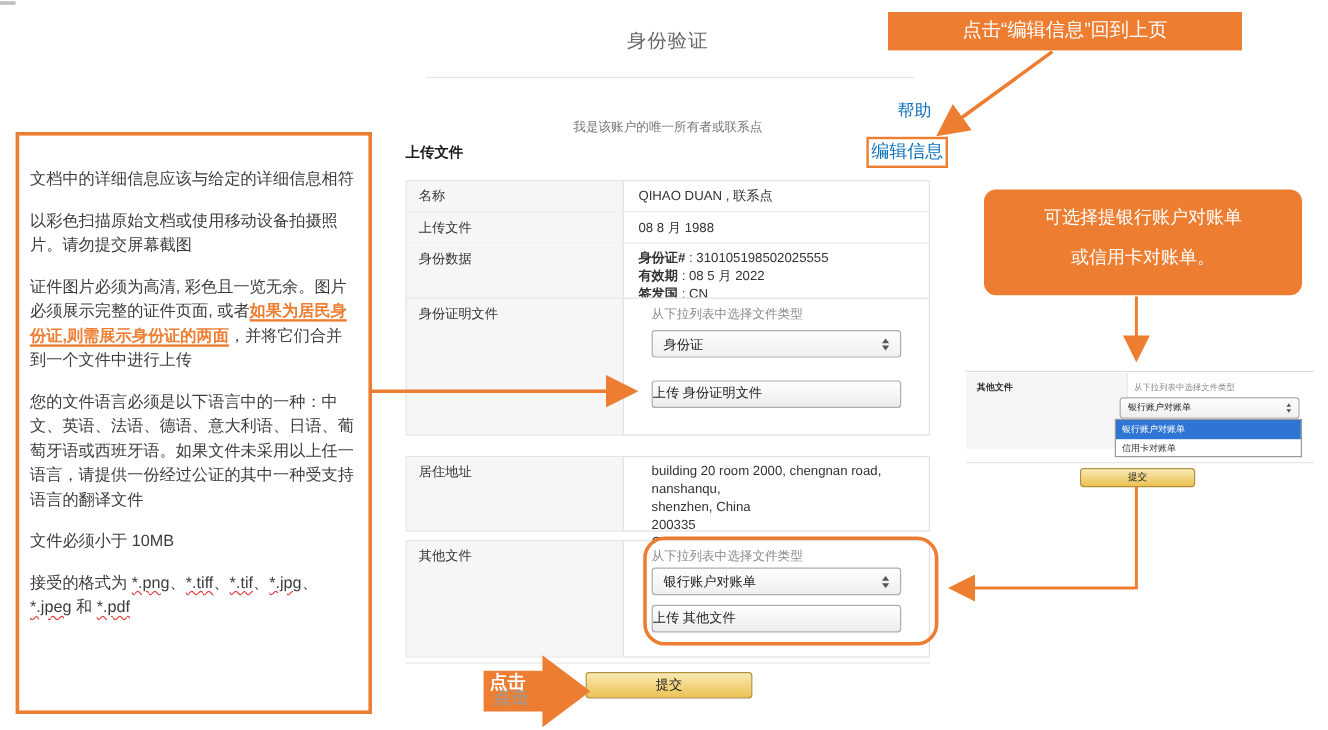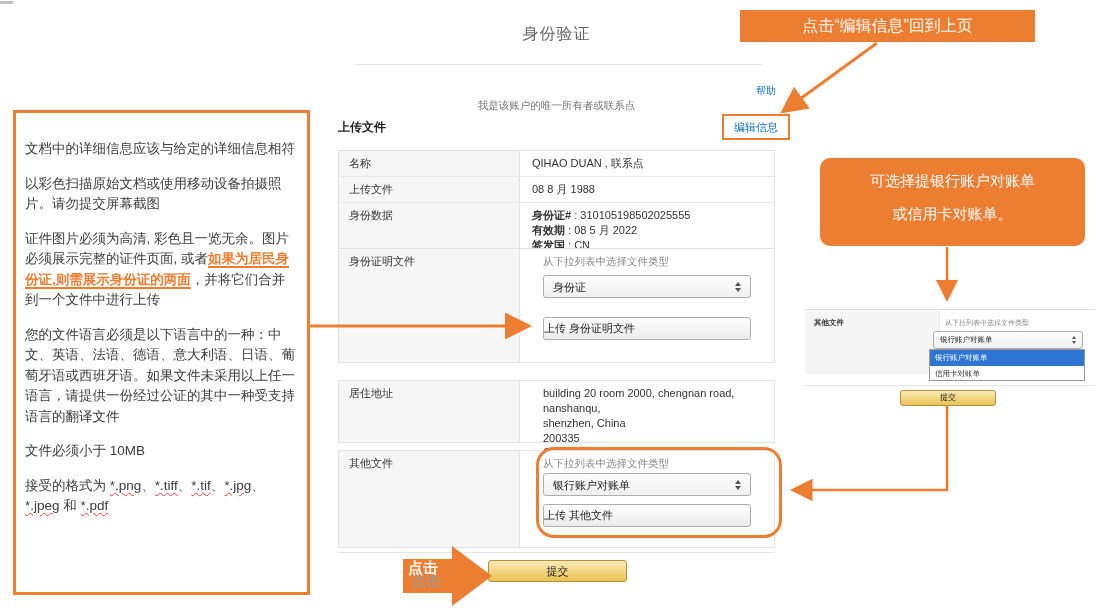--- a/index.html
+++ b/index.html
@@ -22,25 +22,25 @@
 
   
   .callout{background:#ED7D31;color:#fff;text-align:center;}
   .top-callout{left:740px;top:10px;width:295px;height:32px;font-size:16px;line-height:32px;}
   .right-callout{left:820px;top:158px;width:265px;height:88px;border-radius:10px;font-size:15px;padding-top:14px;}
   .right-callout div{margin-bottom:14px;}
 
   
   .page-title{left:338px;top:24px;width:437px;text-align:center;font-size:16px;color:#666;letter-spacing:1px;}
   .title-divider{left:355px;top:64px;width:407px;height:1px;background:#e6e6e6;}
-  .help-link{left:730px;top:84px;width:46px;text-align:right;font-size:10px;color:#0c6fba;font-family:Liberation Serif, serif;}
+  .help-link{left:730px;top:84px;width:46px;text-align:right;font-size:14px;color:#0c6fba;font-family:Liberation Serif, serif;}
   .owner-statement{left:338px;top:99px;width:437px;text-align:center;font-size:10.5px;color:#757575;}
   .upload-title{left:338px;top:119px;font-size:12px;font-weight:bold;color:#1a1a1a;}
   .edit-info-box{left:722px;top:114px;width:68px;height:26px;border:2px solid #ED7D31;text-align:center;}
-  .edit-info-box span{font-size:11px;color:#0c6fba;line-height:22px;}
+  .edit-info-box span{font-size:15px;color:#0c6fba;line-height:22px;}
 
   
   .sect{border:1px solid #e2e2e2;background:#fff;}
   .lblcol{position:absolute;left:0;top:0;bottom:0;background:#f6f6f6;border-right:1px solid #e2e2e2;}
   .lbl{position:absolute;left:10px;top:5px;font-size:11px;color:#333;}
   .val{font-size:11px;color:#333;line-height:1.35;}
   .hint{font-size:10.5px;color:#8a8a8a;}
   .sel{background:linear-gradient(#fdfdfd,#f0f0f0);border:1px solid #adadad;border-radius:3px;font-size:11px;color:#222;}
   .sel .txt{position:absolute;left:9px;top:50%;transform:translateY(-50%);}
   .spin{position:absolute;right:8px;top:50%;transform:translateY(-50%);width:7px;height:10px;}

